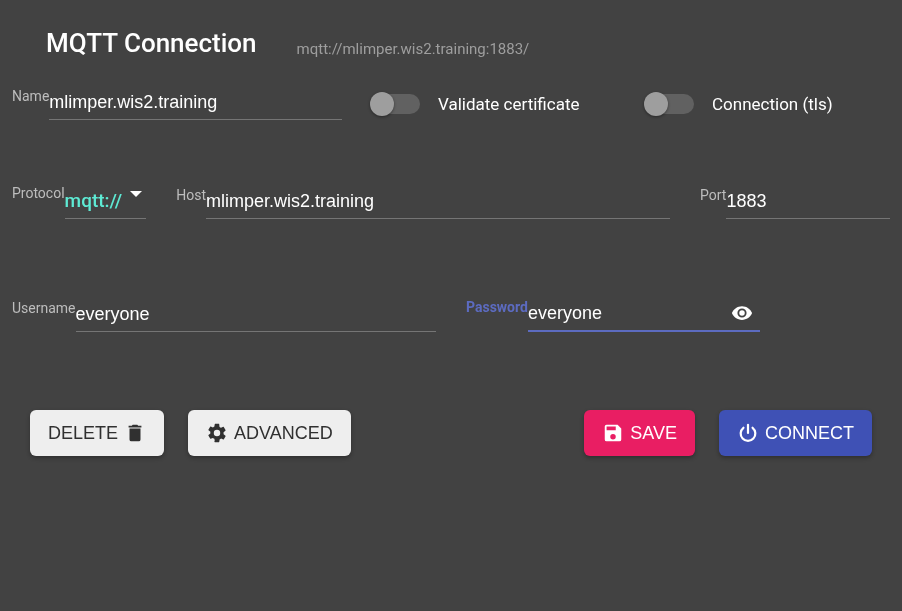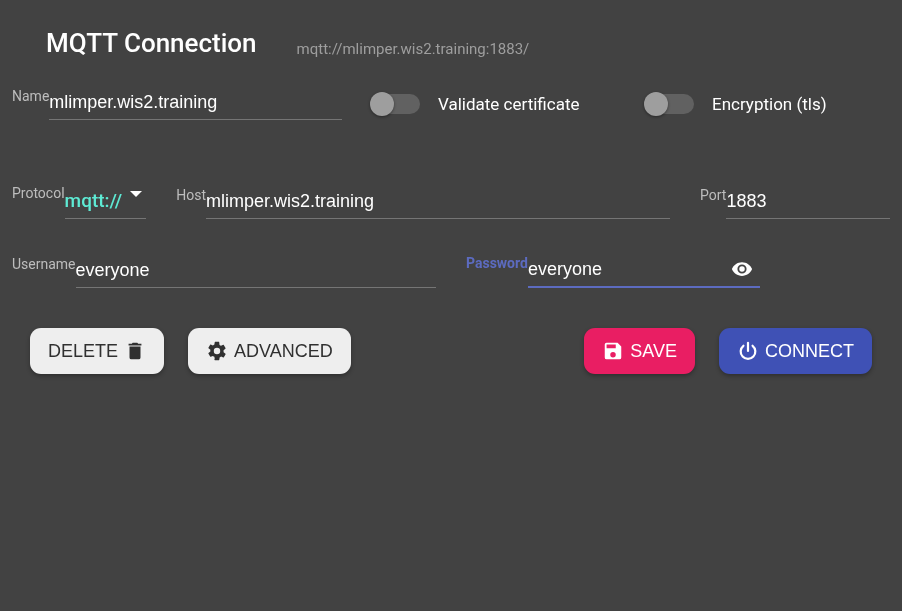--- a/index.html
+++ b/index.html
@@ -29,21 +29,21 @@
   }
 
   .form-area {
     padding: 0 2px;
   }
 
   .row {
     display: flex;
     align-items: flex-end;
     gap: 30px;
-    margin-bottom: 36px;
+    margin-bottom: 80px;
   }
   .row1 { align-items: center; margin-bottom: 65px; }
 
   .field {
     flex: 1;
     display: flex;
     flex-direction: row;
   }
   .field-label {
     font-size: 14px;
@@ -134,26 +134,27 @@
     gap: 24px;
     padding: 0 18px;
     align-items: center;
   }
   .spacer { flex: 1; }
   .btn {
     display: inline-flex;
     align-items: center;
     gap: 6px;
     border: none;
-    border-radius: 11px;
+    border-radius: 6px;
     padding: 12px 18px;
     font-size: 18px;
     font-weight: 500;
     cursor: pointer;
     box-shadow: 0 2px 4px rgba(0,0,0,.3);
+    margin-top: 38px;
   }
   .btn-light { background: #eeeeee; color: #303030; }
   .btn-pink  { background: #e91e63; color: #ffffff; }
   .btn-blue  { background: #3f51b5; color: #fff; }
   .icon { width: 22px; height: 22px; display: inline-flex; align-items: center; justify-content: center; }
   .icon svg { width: 22px; height: 22px; }
 </style>
 </head>
 <body>
 
@@ -174,21 +175,21 @@
       <div class="toggle">
         <div class="toggle-thumb"></div>
       </div>
       <div class="toggle-label">Validate certificate</div>
     </div>
 
     <div class="toggle-col">
       <div class="toggle">
         <div class="toggle-thumb"></div>
       </div>
-      <div class="toggle-label">Encryption (tls)</div>
+      <div class="toggle-label">Connection (tls)</div>
     </div>
   </div>
 
   <div class="row">
     <div class="field proto-field">
       <span class="field-label">Protocol</span>
       <div class="select-wrap">
         <div class="select-display">mqtt://</div>
         <div class="select-arrow"></div>
       </div>

